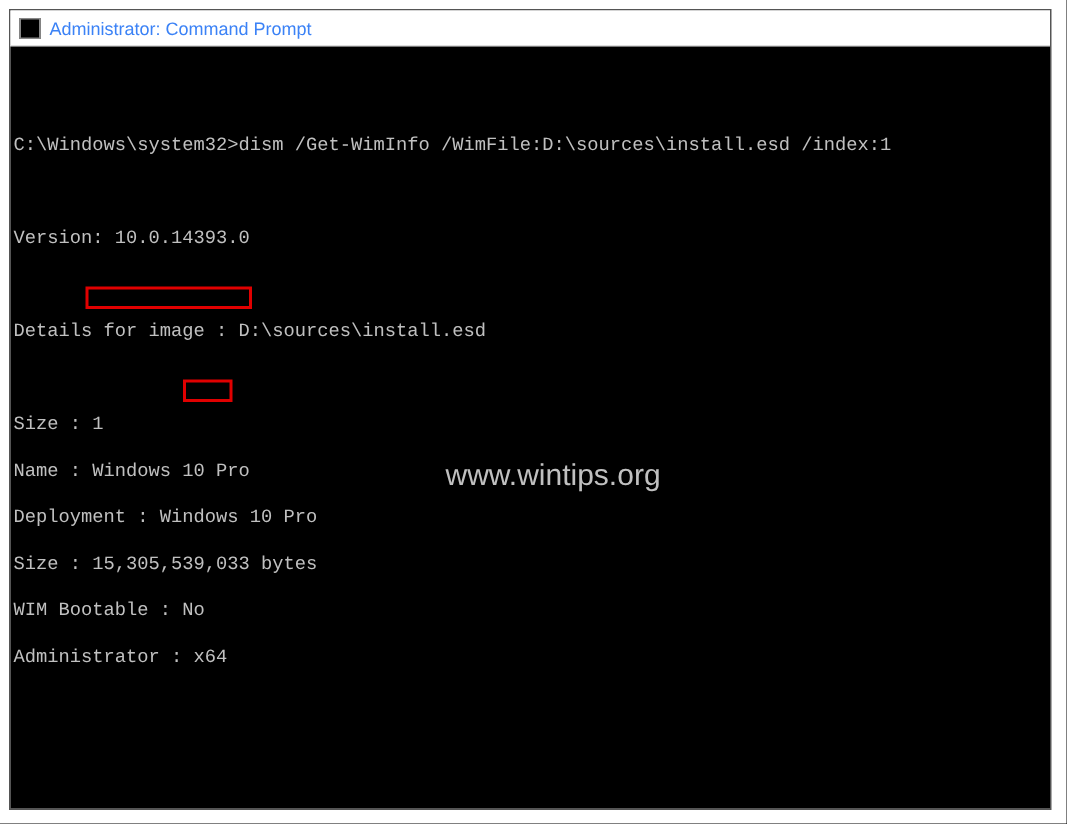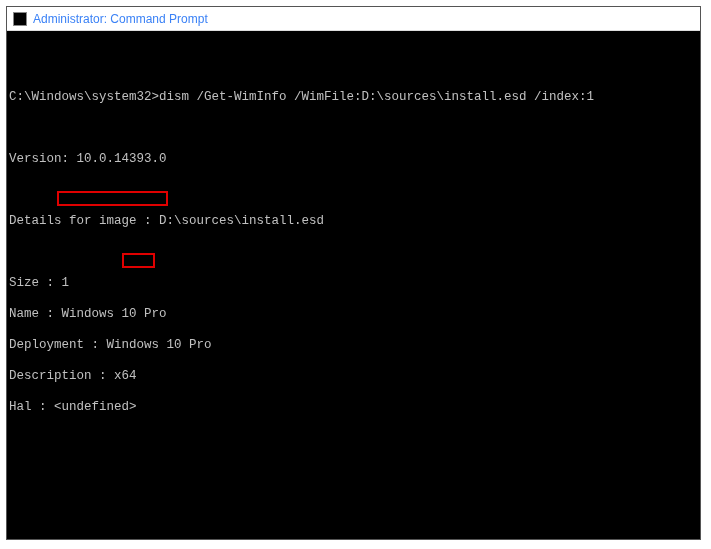--- a/index.html
+++ b/index.html
@@ -88,36 +88,38 @@
 <span class="line"> </span>
 <span class="line"><span>C:\Windows\system32&gt;</span><span>dism /Get-WimInfo /WimFile:D:\sources\install.esd /index:1</span></span>
 <span class="line"> </span>
 <span class="line"><span>Version: </span><span>10.0.14393.0</span></span>
 <span class="line"> </span>
 <span class="line"><span>Details for image : </span><span>D:\sources\install.esd</span></span>
 <span class="line"> </span>
 <span class="line"><span>Size : </span><span>1</span></span>
 <span class="line"><span>Name : </span><span>Windows 10 Pro</span></span>
 <span class="line"><span>Deployment : </span><span>Windows 10 Pro</span></span>
-<span class="line"><span>Description : </span><span>x64</span></span>
-<span class="line"><span>Hal : </span><span>&lt;undefined&gt;</span></span>
+<span class="line"><span>Size : </span><span>15,305,539,033 bytes</span></span>
+<span class="line"><span>WIM Bootable : </span><span>No</span></span>
+<span class="line"><span>Administrator : </span><span>x64</span></span>
 
 
 
 
 
 
 
 
 
 
 
 
 
 
 
 
 
 
     <div class="highlight-box hb1"></div>
     <div class="highlight-box hb2"></div>
+    <div class="watermark">www.wintips.org</div>
   </div>
 </div>
 
 </body></html>

